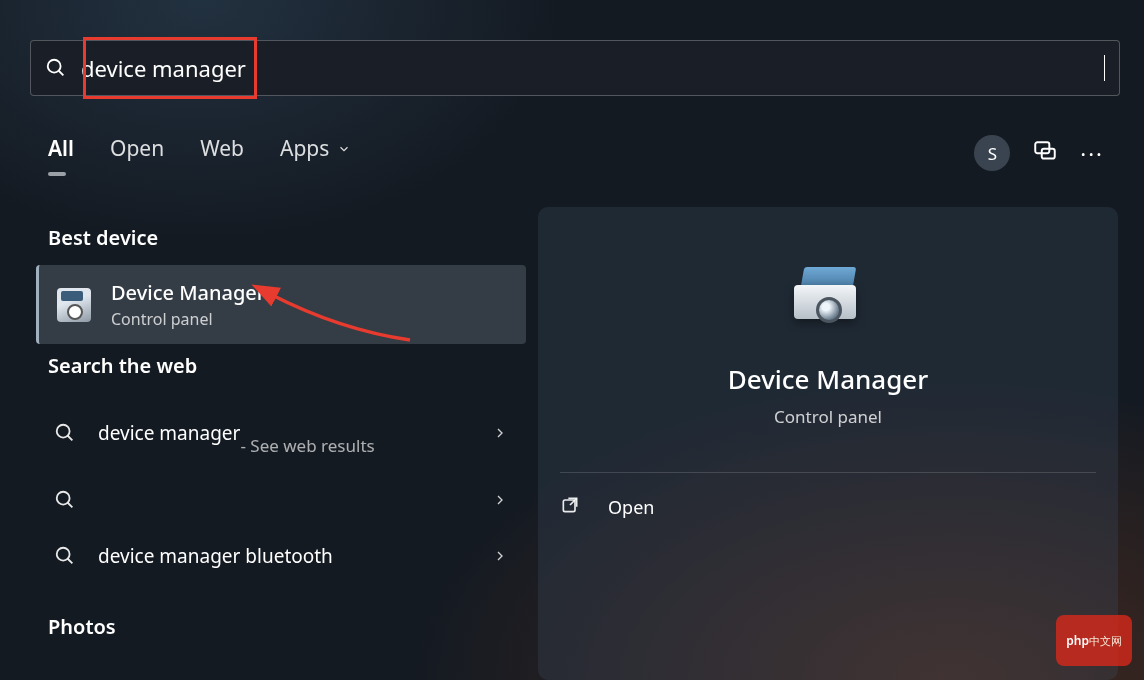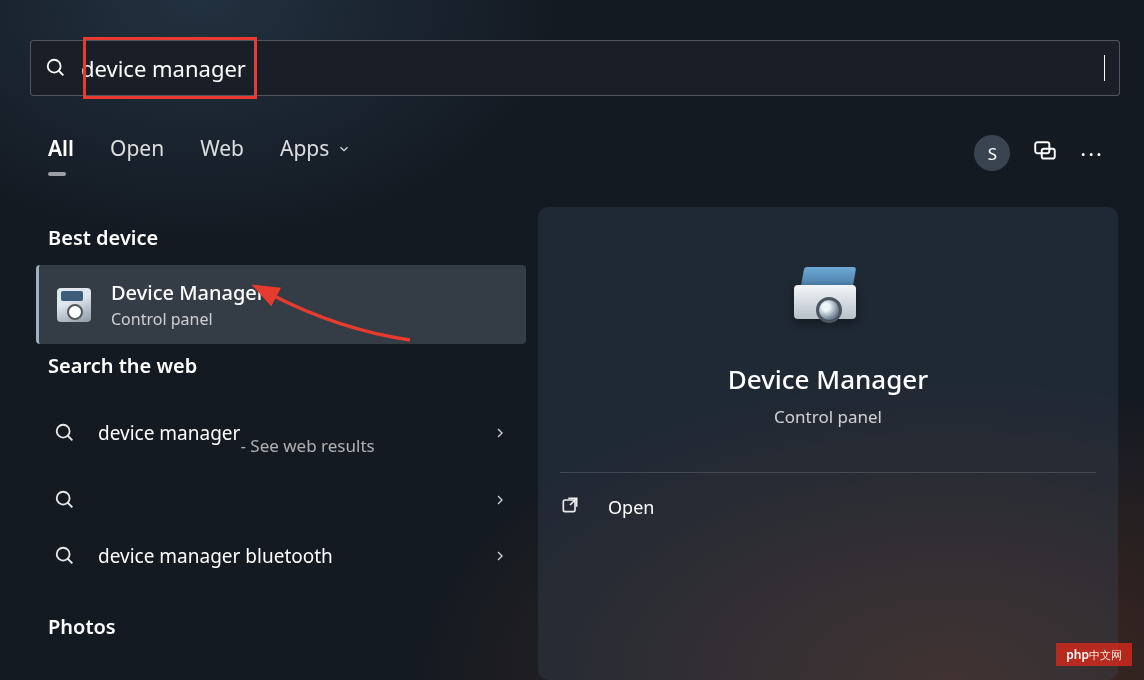--- a/index.html
+++ b/index.html
@@ -112,21 +112,21 @@
     display:flex; align-items:flex-start; padding:22px 22px; font-size:18px; cursor:pointer;
   }
   .open-row svg { width:20px; height:20px; stroke:rgba(255,255,255,0.9); margin-right:28px; }
 
   
   .arrow { position:absolute; left:250px; top:280px; width:170px; height:70px; pointer-events:none; }
 
   
   .wm {
     position:absolute; right:12px; bottom:14px; background:rgba(225,40,25,0.75);
-    color:#fff; font-size:12px; padding:3px 10px; border-radius:0; font-weight:600;
+    color:#fff; font-size:12px; padding:17px 10px; border-radius:8px; font-weight:600;
   }
   .wm span.cn { color:#ffe; font-weight:400; opacity:0.9; font-size:11px; }
 </style>
 </head>
 <body>
 
 <div class="search-bar">
   <svg viewBox="0 0 24 24" fill="none" stroke-width="2">
     <circle cx="10" cy="10" r="7"></circle>
       <line x1="20" y1="20" x2="15" y2="15"></line>

